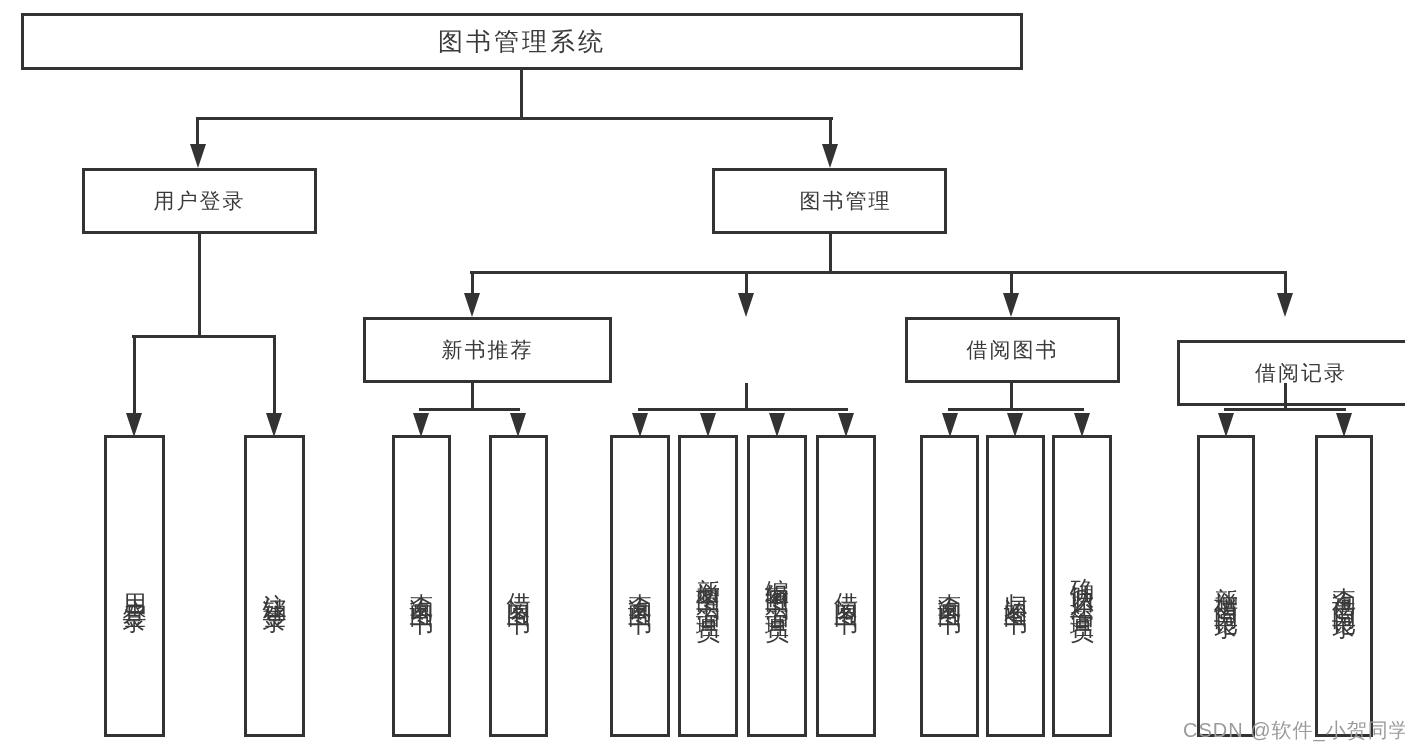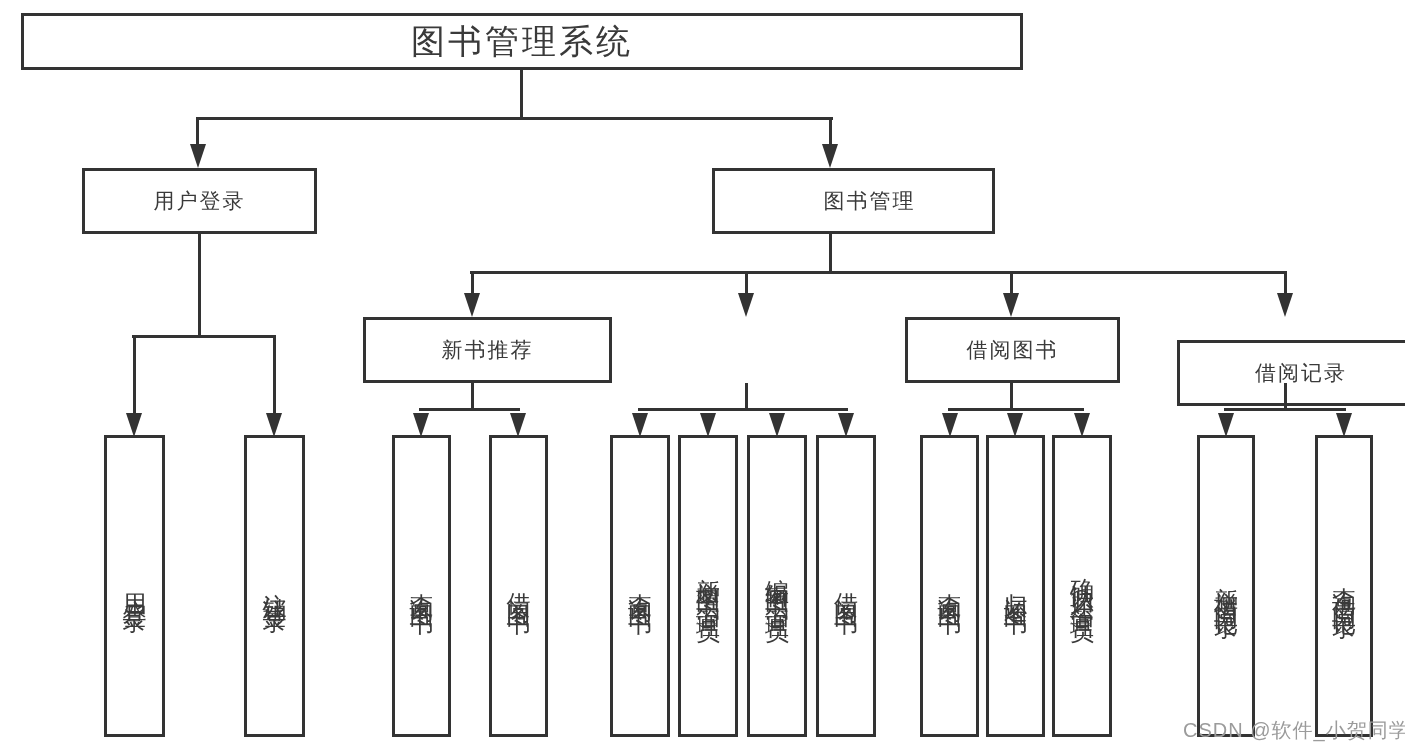--- a/index.html
+++ b/index.html
@@ -4,21 +4,21 @@
 <style>
   html,body{margin:0;padding:0;background:#ffffff;}
   .stage{
     position:relative;width:1405px;height:747px;background:#ffffff;
     font-family:"Liberation Sans","DejaVu Sans",sans-serif;color:#3a3a3a;overflow:hidden;
   }
   .box{
     position:absolute;box-sizing:border-box;border:3px solid #333333;background:#ffffff;
     display:flex;align-items:center;justify-content:center;text-align:center;
   }
-  .root-box{font-size:34px;letter-spacing:3px;}
+  .root-box{font-size:25px;letter-spacing:3px;}
   .hbox{font-size:21px;letter-spacing:2px;}
   .vbox span{
     writing-mode:vertical-rl;text-orientation:mixed;
     font-size:24px;letter-spacing:6px;line-height:1;
   }
   .hline{position:absolute;height:3px;background:#333333;}
   .vline{position:absolute;width:3px;background:#333333;}
   .ahead{
     position:absolute;width:0;height:0;
     border-left:8px solid transparent;border-right:8px solid transparent;
@@ -41,21 +41,21 @@
   <div class="vline" style="left:520px;top:70px;height:48px;"></div>
   <div class="hline" style="left:196px;top:117px;width:637px;"></div>
   <div class="vline" style="left:196px;top:117px;height:30px;"></div>
   <div class="ahead" style="left:190px;top:144px;"></div>
   <div class="vline" style="left:829px;top:117px;height:30px;"></div>
   <div class="ahead" style="left:822px;top:144px;"></div>
 
   <div class="box hbox" style="left:82px;top:168px;width:235px;height:66px;">
     <span>用户登录</span>
   </div>
-  <div class="box hbox" style="left:712px;top:168px;width:283px;height:66px;padding-left:32px;">
+  <div class="box hbox" style="left:712px;top:168px;width:235px;height:66px;padding-left:32px;">
     <span>图书管理</span>
   </div>
 
   <div class="vline" style="left:198px;top:234px;height:101px;"></div>
   <div class="hline" style="left:132px;top:335px;width:144px;"></div>
   <div class="vline" style="left:133px;top:335px;height:80px;"></div>
   <div class="ahead" style="left:126px;top:413px;"></div>
   <div class="vline" style="left:273px;top:335px;height:80px;"></div>
   <div class="ahead" style="left:266px;top:413px;"></div>
 

